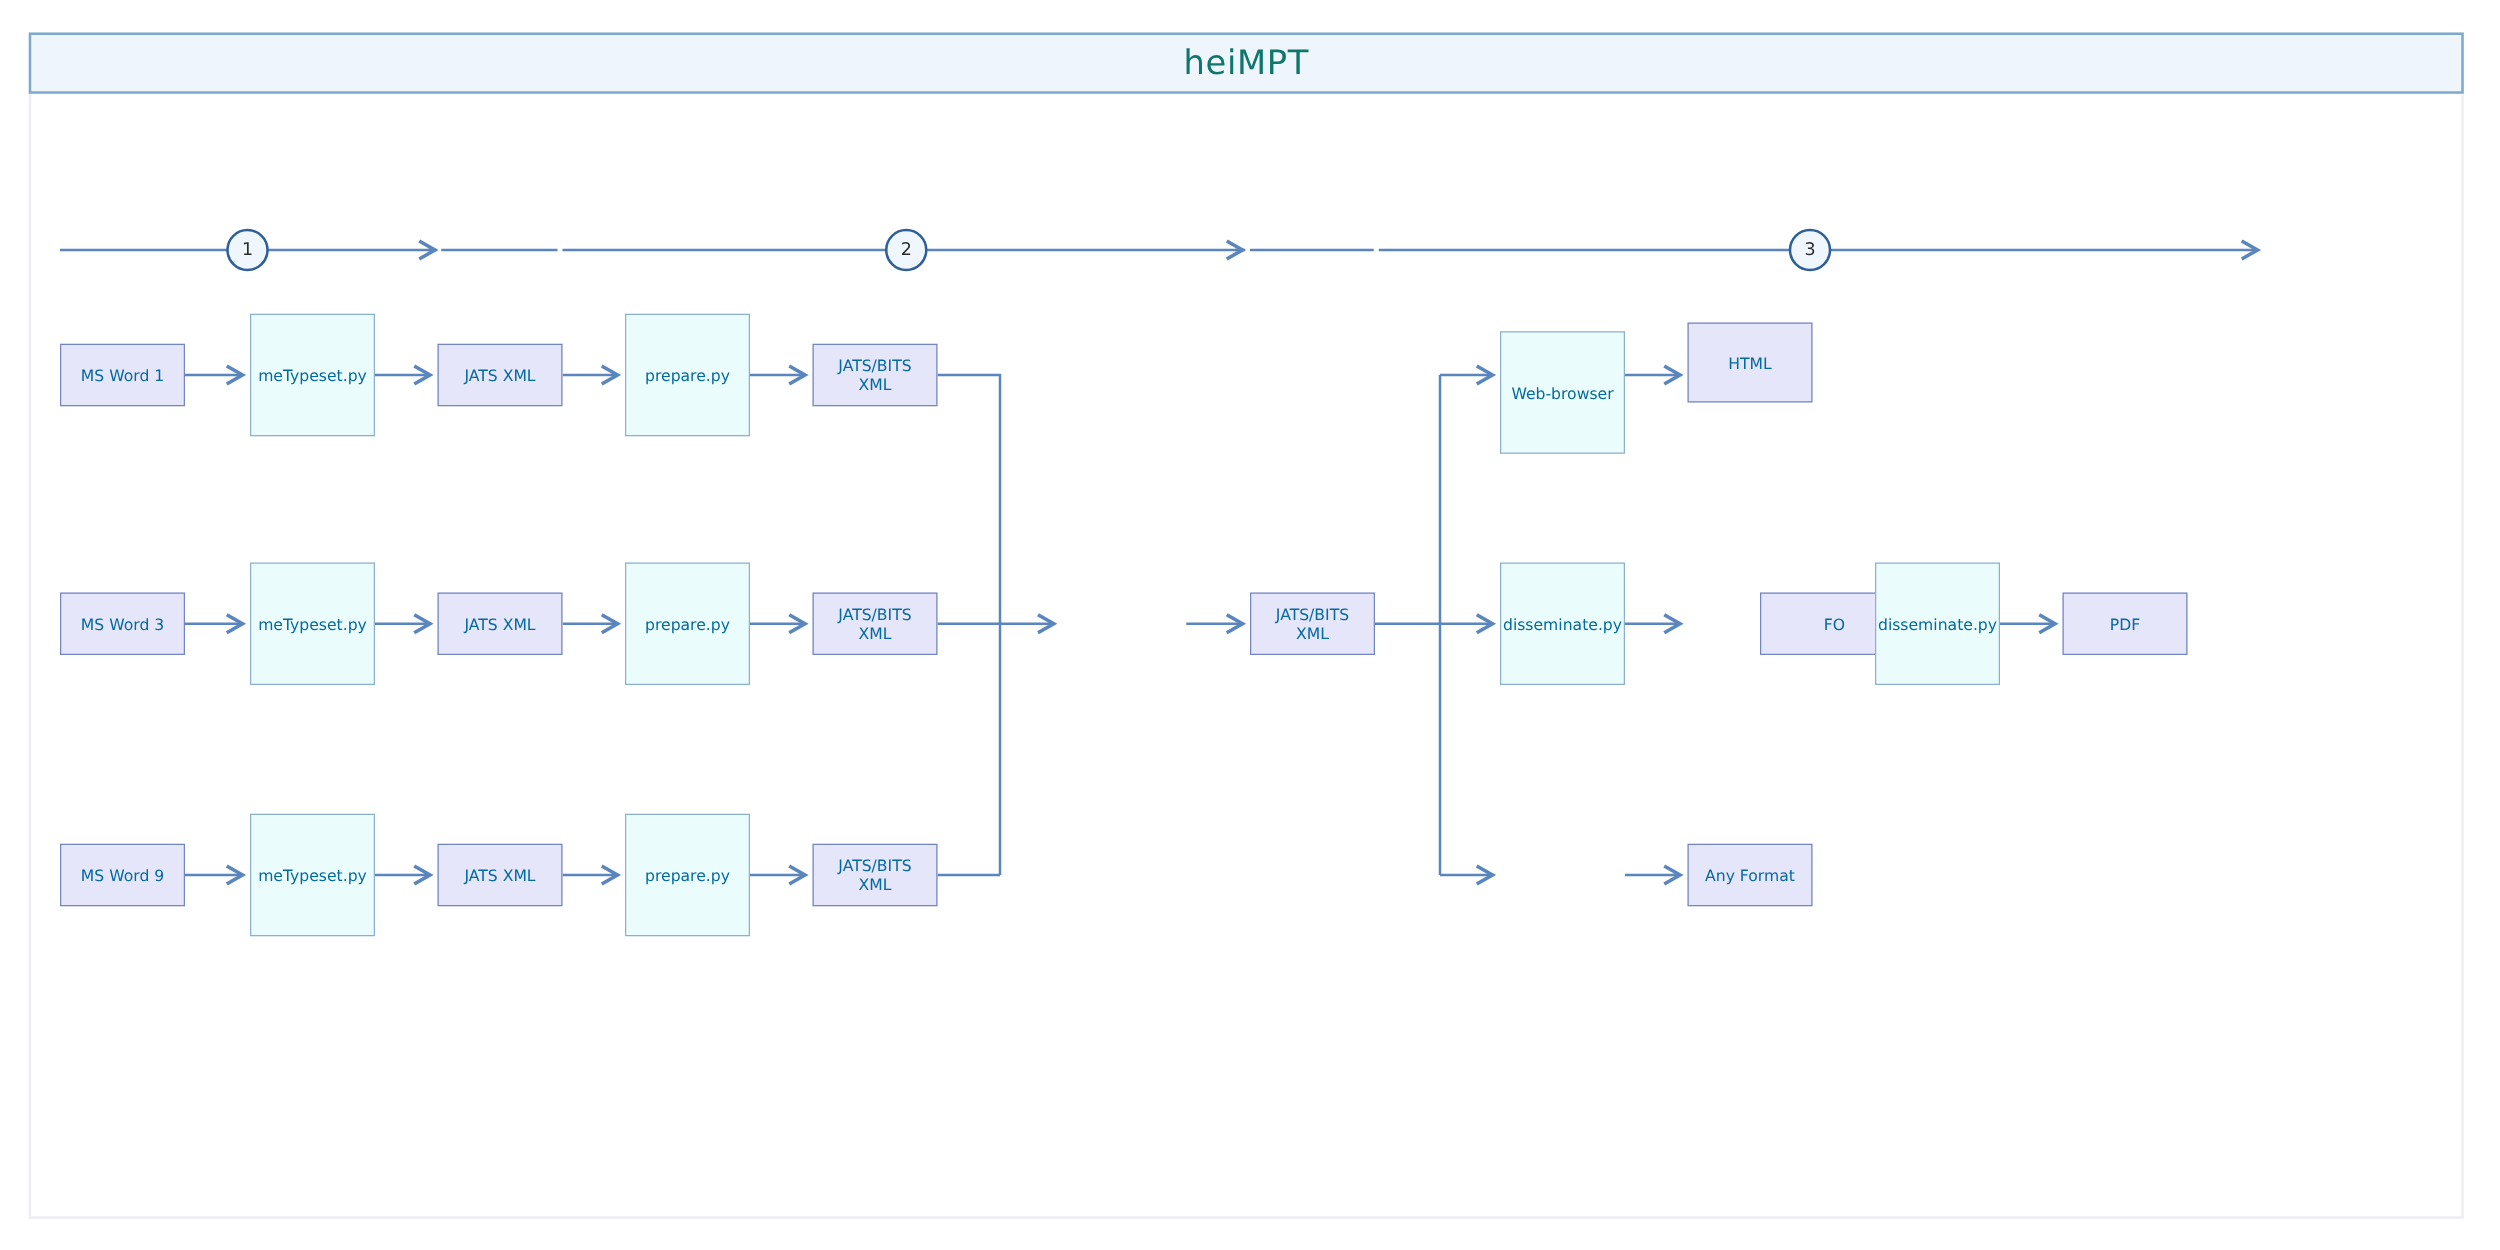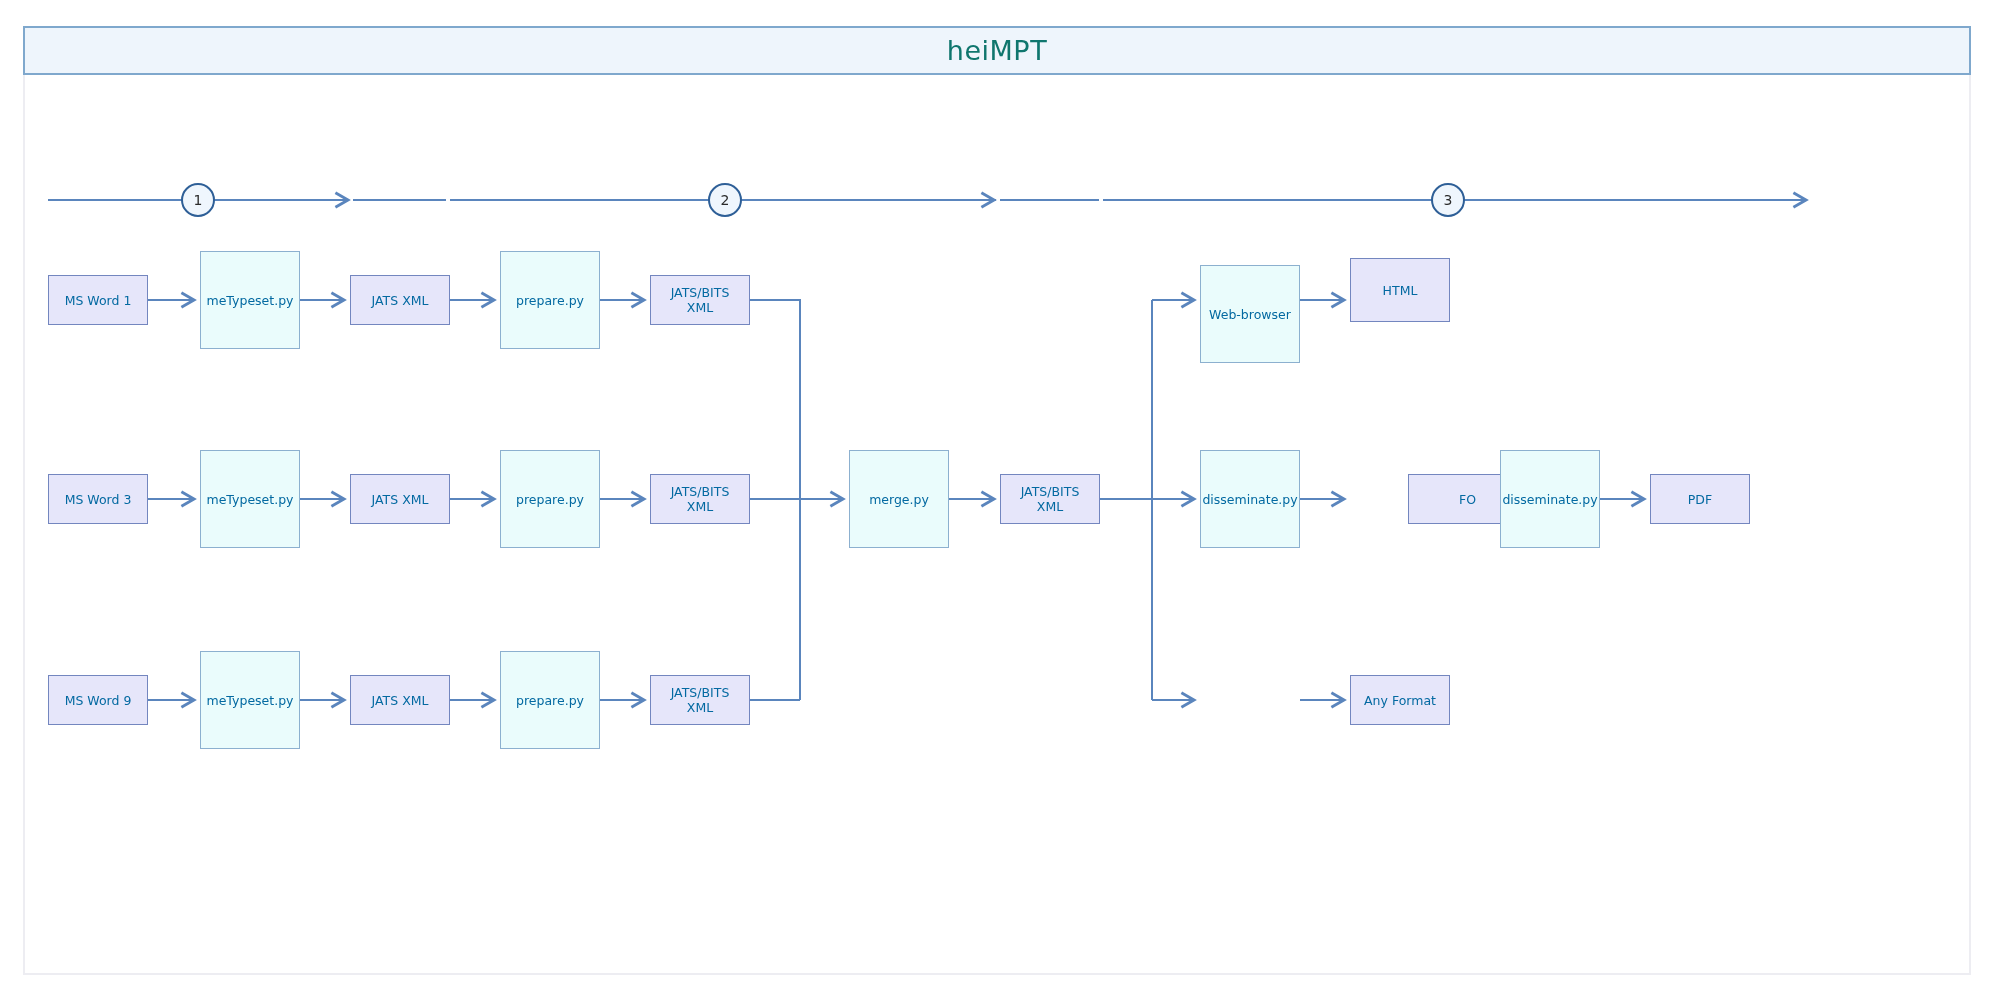--- a/index.html
+++ b/index.html
@@ -90,21 +90,20 @@
   <div class="node artifact" style="left:350px;top:474px;width:100px;height:50px">JATS XML</div>
   <div class="node process" style="left:500px;top:450px;width:100px;height:98px">prepare.py</div>
   <div class="node artifact" style="left:650px;top:474px;width:100px;height:50px">JATS/BITS XML</div>
 
   <div class="node artifact" style="left:48px;top:675px;width:100px;height:50px">MS Word 9</div>
   <div class="node process" style="left:200px;top:651px;width:100px;height:98px">meTypeset.py</div>
   <div class="node artifact" style="left:350px;top:675px;width:100px;height:50px">JATS XML</div>
   <div class="node process" style="left:500px;top:651px;width:100px;height:98px">prepare.py</div>
   <div class="node artifact" style="left:650px;top:675px;width:100px;height:50px">JATS/BITS XML</div>
 
-  <div class="node process" style="left:849px;top:450px;width:100px;height:98px">merge.py</div>
   <div class="node artifact" style="left:1000px;top:474px;width:100px;height:50px">JATS/BITS XML</div>
 
   <div class="node process" style="left:1200px;top:265px;width:100px;height:98px">Web-browser</div>
   <div class="node artifact" style="left:1350px;top:258px;width:100px;height:64px">HTML</div>
 
   <div class="node process" style="left:1200px;top:450px;width:100px;height:98px">disseminate.py</div>
   <div class="node artifact" style="left:1408px;top:474px;width:119px;height:50px">FO</div>
   <div class="node process" style="left:1500px;top:450px;width:100px;height:98px">disseminate.py</div>
   <div class="node artifact" style="left:1650px;top:474px;width:100px;height:50px">PDF</div>
 

